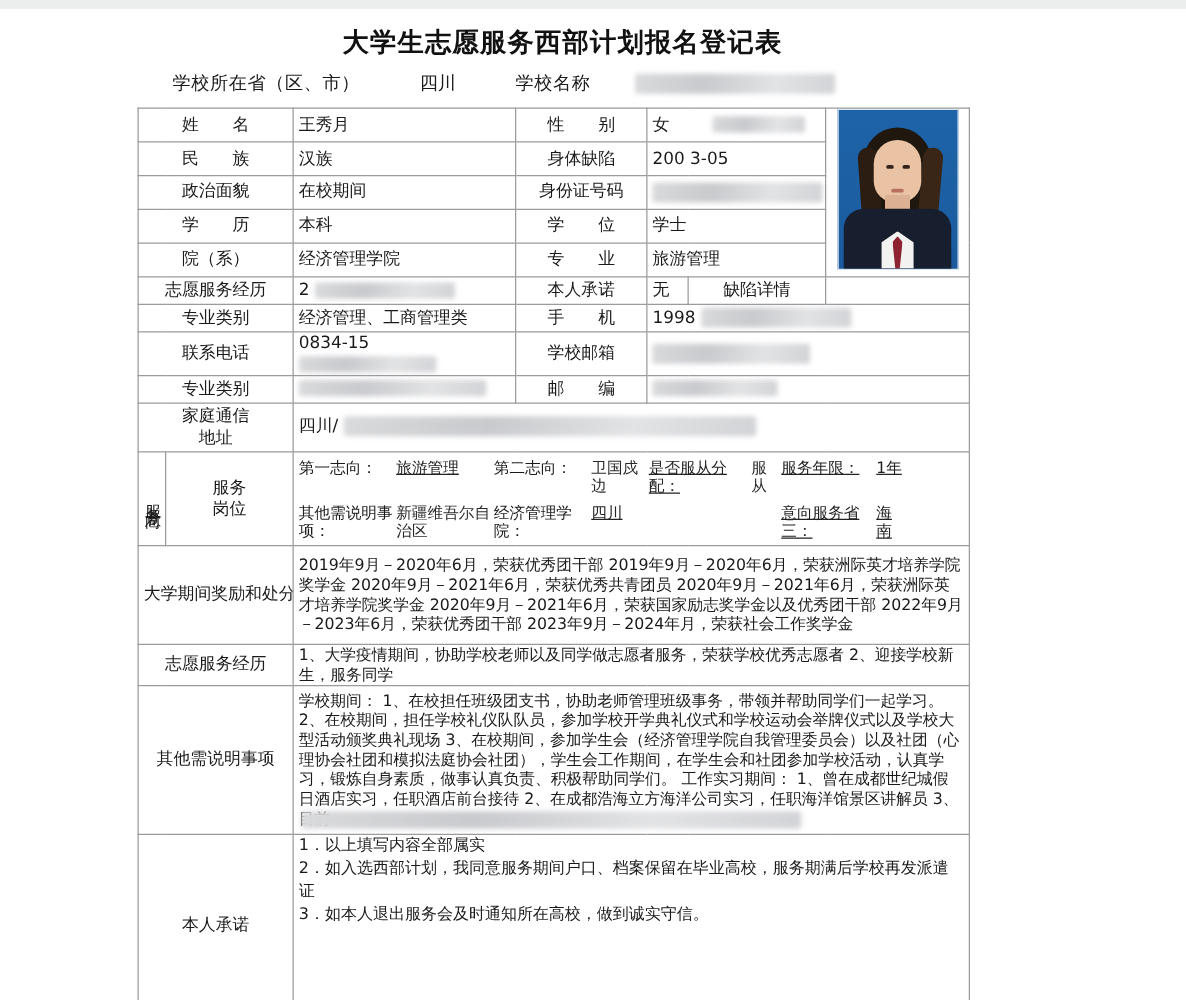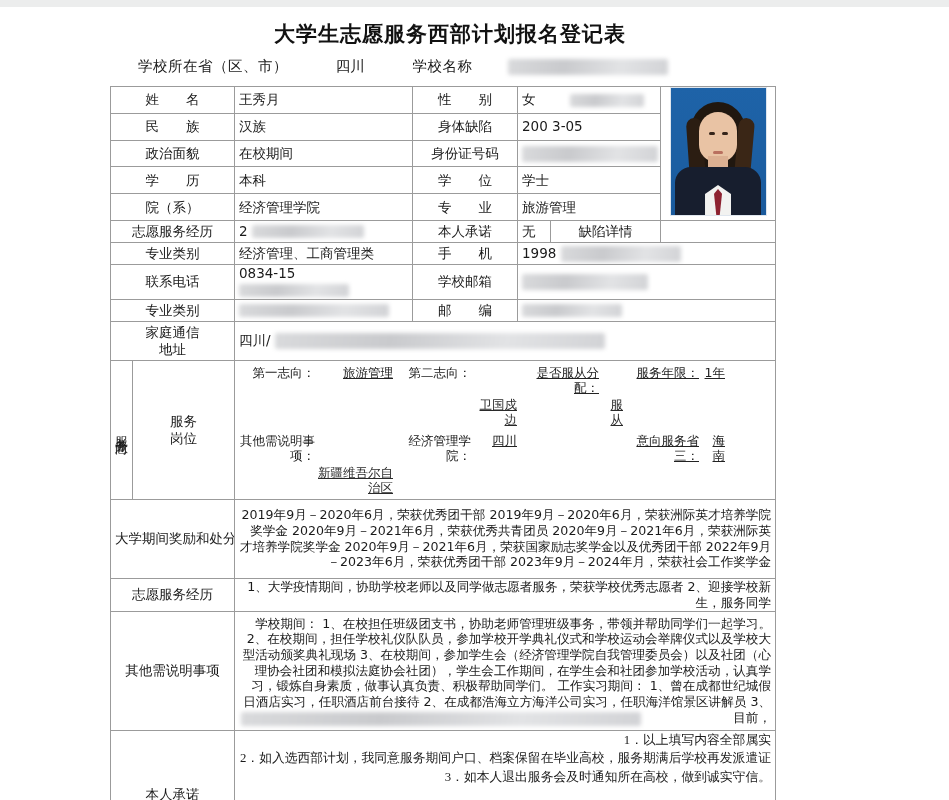--- a/index.html
+++ b/index.html
@@ -208,45 +208,42 @@
     font-size: 12.5px;
     line-height: 1.2;
     row-gap: 6px;
     align-items: start;
   }
   .intent .u {
     text-decoration: underline;
     color: #222;
   }
   .intent .blur-u {
-    text-decoration: underline;
     filter: blur(0.45px);
     color: #2a2a2a;
-    margin-top: 32px;
   }
   .intent-cell { padding-right: 2px; }
 
   td.block {
     font-size: 12.6px;
     line-height: 1.32;
-    text-align: right;
+    text-align: left;
     vertical-align: top;
     padding: 1px 4px 2px 5px;
     white-space: normal;
   }
   .awards-lbl {
     text-align: center;
     line-height: 1.3;
   }
 
   .pledge {
     font-size: 12.8px;
     line-height: 1.45;
     white-space: pre-line;
-    font-family: Liberation Serif, serif;
   }
   .sign-area {
     position: relative;
     height: 72px;
     font-size: 13px;
   }
 </style>
 </head>
 <body>
 

